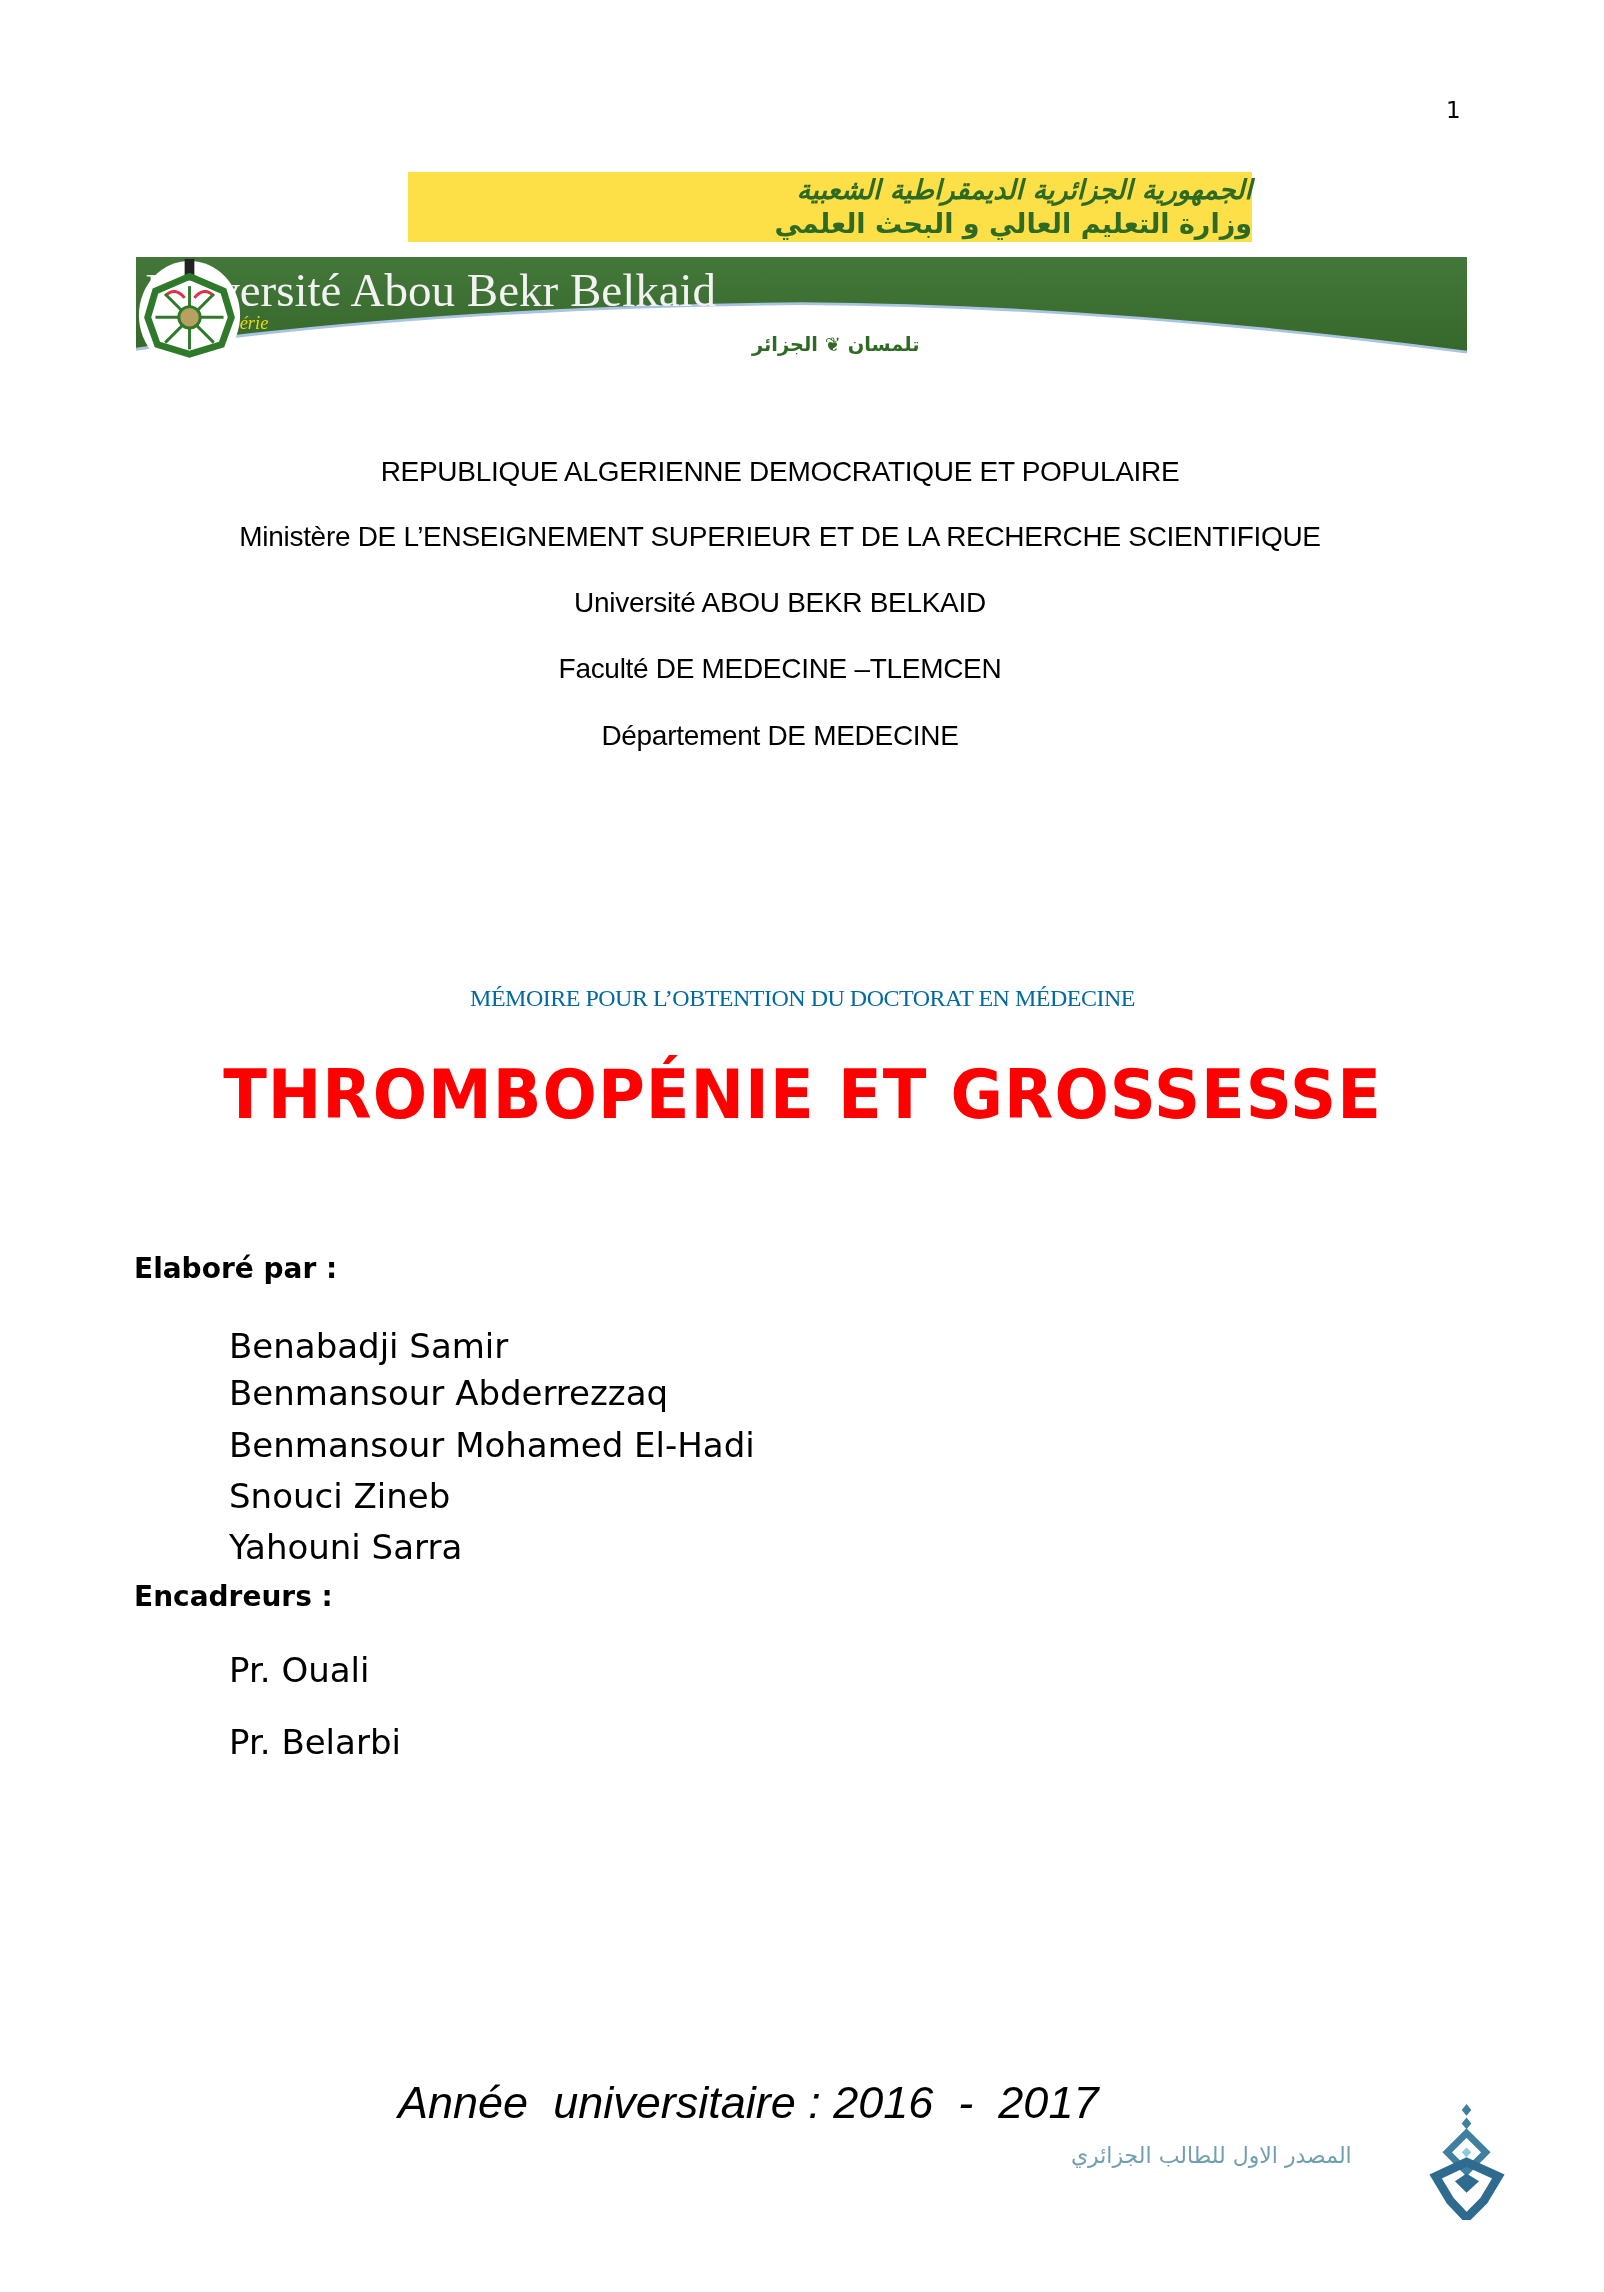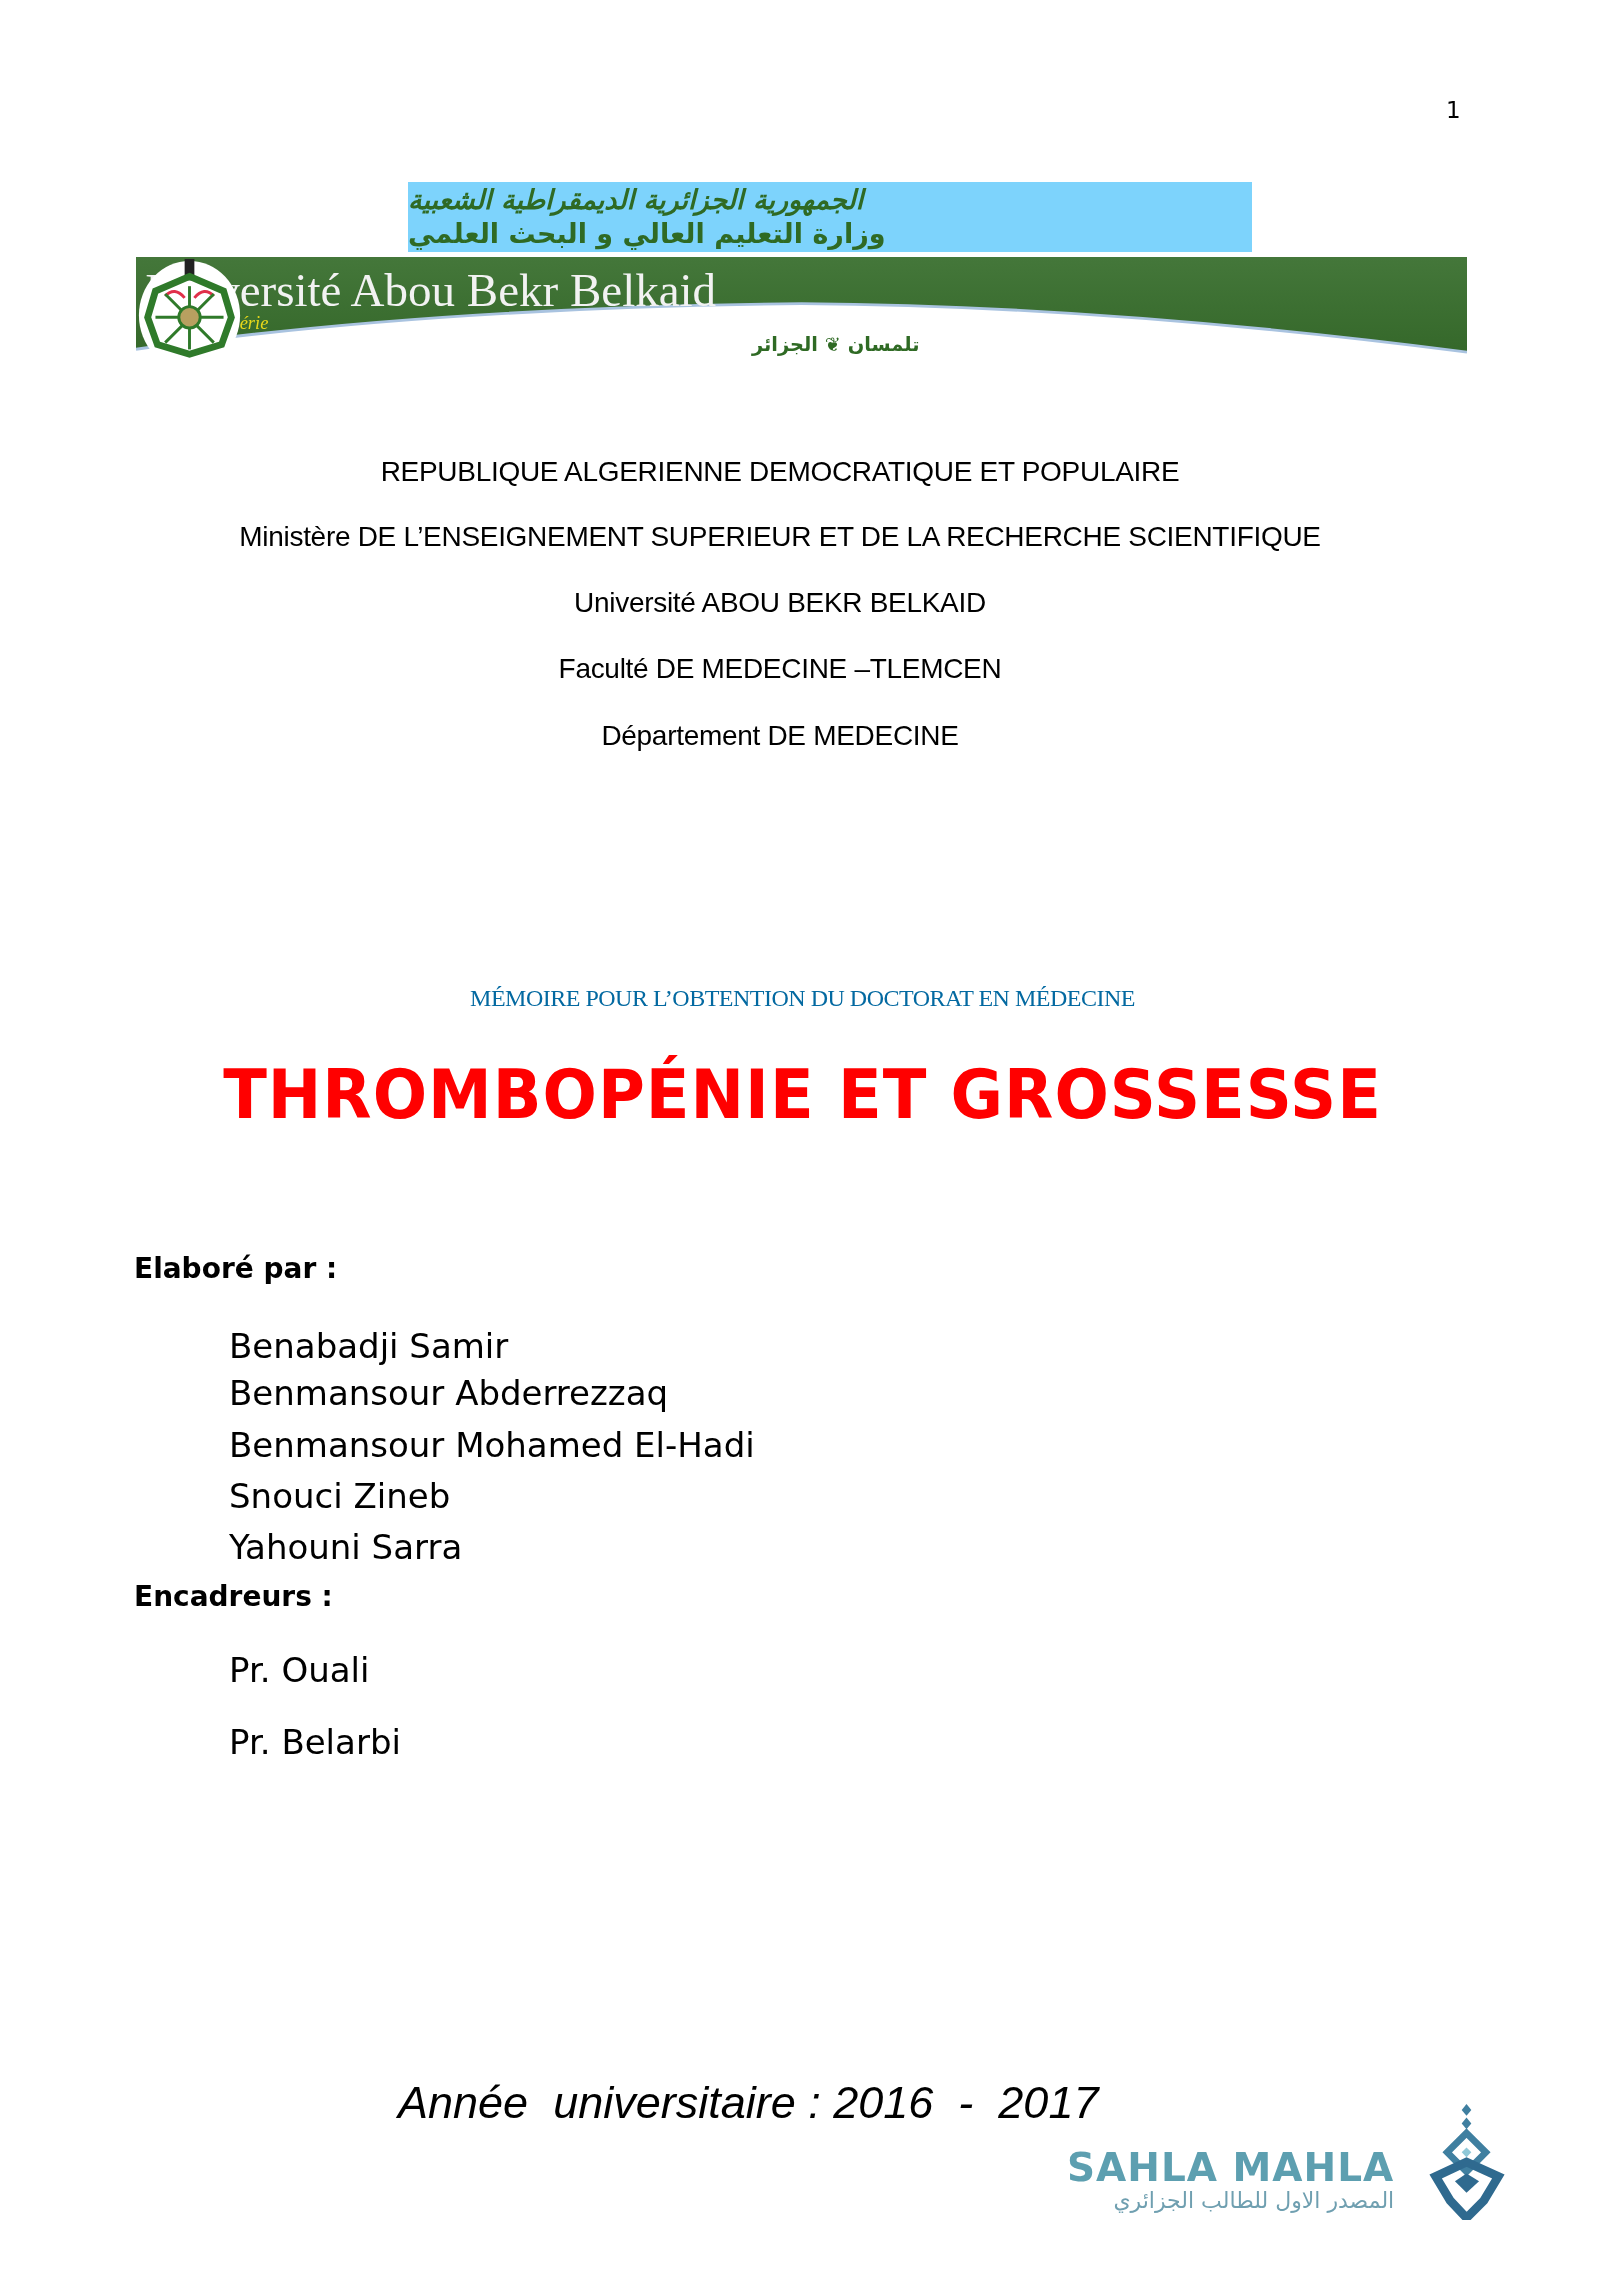--- a/index.html
+++ b/index.html
@@ -2,21 +2,21 @@
 <html><head>
   <meta charset="utf-8">
   <style>
     html, body { margin: 0; padding: 0; background: #ffffff; }
     body { width: 1605px; height: 2293px; position: relative; overflow: hidden; font-family: "Liberation Sans", sans-serif; color: #000; }
     .abs { position: absolute; }
 
     .page-number { left: 1446px; top: 97px; font-size: 23px; font-family: "DejaVu Sans", sans-serif; }
 
     
-    .arabic-header { left: 408px; top: 182px; width: 844px; height: 70px; background: #7dd3fc; text-align: left; font-family: "DejaVu Sans", sans-serif; color: #2f6a24; font-weight: bold; direction: rtl; }
+    .arabic-header { left: 408px; top: 172px; width: 844px; height: 70px; background: #fde047; text-align: right; font-family: "DejaVu Sans", sans-serif; color: #2f6a24; font-weight: bold; direction: rtl; }
     .arabic-header .l1 { font-size: 27px; line-height: 35px; font-style: italic; letter-spacing: 1.9px; }
     .arabic-header .l2 { font-size: 27px; line-height: 33px; letter-spacing: 2.9px; }
 
     
     .banner { left: 136px; top: 257px; width: 1331px; height: 102px; }
     .banner svg { position: absolute; left: 0; top: 0; }
     .banner-title { left: 9.7px; top: 5.8px; font-family: "Liberation Serif", serif; font-size: 47px; color: #f2f2f2; white-space: nowrap; }
     .banner-subtitle { left: 11.6px; top: 56px; font-family: "Liberation Serif", serif; font-style: italic; font-size: 18.4px; color: #e8d81a; white-space: nowrap; }
     .banner-arabic { right: 37px; top: 9.7px; font-family: "DejaVu Sans", sans-serif; font-size: 45px; color: #f2f2f2; direction: rtl; white-space: nowrap; }
     .emblem { left: 679px; top: -11.6px; width: 107px; height: 107px; }
@@ -91,21 +91,20 @@
 <div class="abs person" style="top:1476px;">Snouci Zineb</div>
 <div class="abs person" style="top:1527px;">Yahouni Sarra</div>
 
 <div class="abs label" style="top:1580px;">Encadreurs :</div>
 <div class="abs person" style="top:1650px;">Pr. Ouali</div>
 <div class="abs person" style="top:1722px;">Pr. Belarbi</div>
 
 <div class="abs year">Année  universitaire : 2016  -  2017</div>
 
 <div class="abs sahla">
-  <div class="sahla-name">SAHLA MAHLA</div>
   <div class="sahla-ar">المصدر الاول للطالب الجزائري</div>
 </div>
 <svg class="abs sahla-logo" viewBox="0 0 85 120">
   <polygon points="42,0 47,6 42,12 37,6" fill="#3f7fa0"></polygon>
   <polygon points="42,14 47,20 42,26 37,20" fill="#3f7fa0"></polygon>
   <polygon points="42,30 62,50 42,70 22,50" fill="none" stroke="#3f7fa0" stroke-width="7"></polygon>
   <polygon points="42,45 47,50 42,55 37,50" fill="#8fc8d8"></polygon>
   <path d="M10,75 L42,60 L75,75 L60,100 L42,118 L25,100 Z" fill="none" stroke="#2f6a8f" stroke-width="9"></path>
   <path d="M30,80 L42,72 L55,80 L42,92 Z" fill="#2f6a8f"></path>
 </svg>

